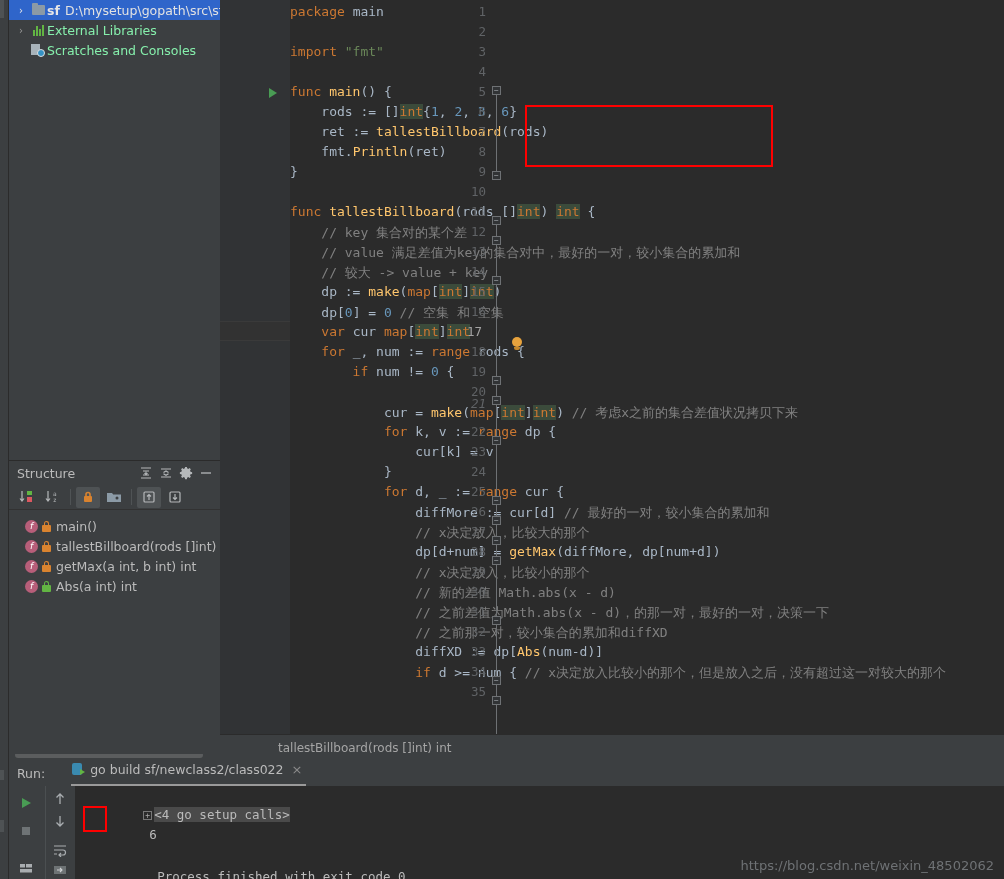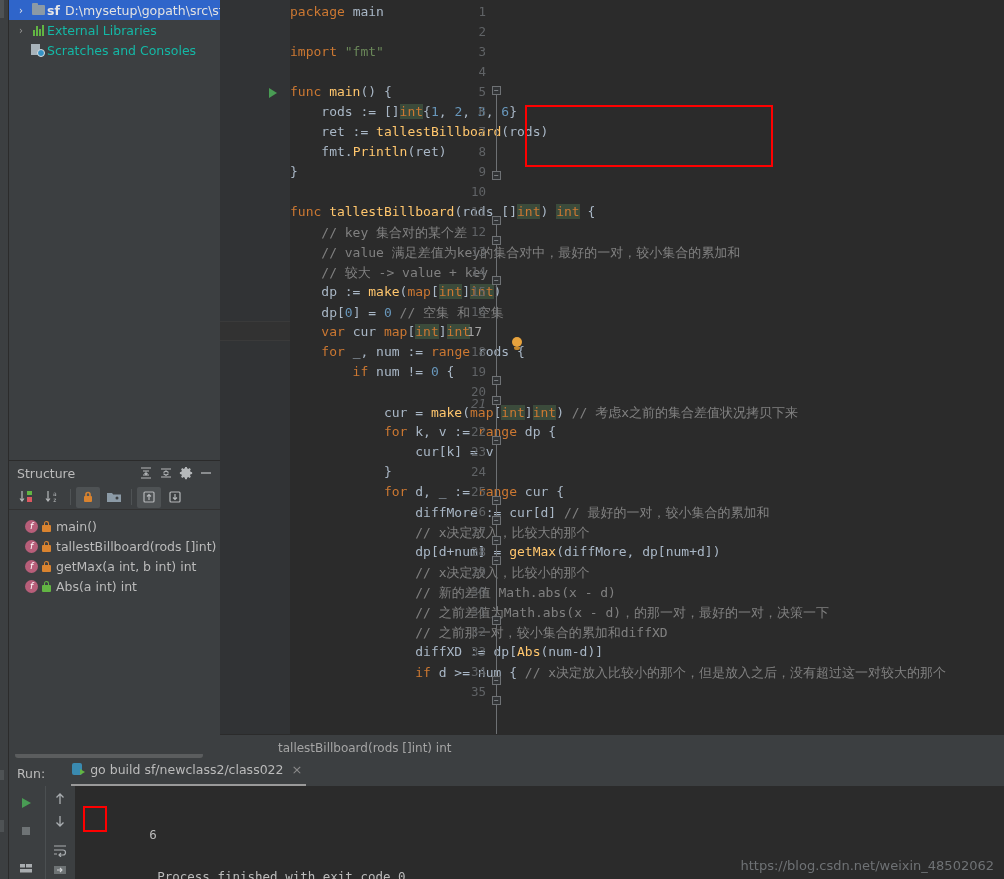--- a/index.html
+++ b/index.html
@@ -28,21 +28,21 @@
     display: flex; align-items: center; height: 20px; padding-left: 4px;
     white-space: nowrap; cursor: default;
   }
   .tree-row.selected { background: #2f65ca; }
   .tree-arrow {
     width: 16px; text-align: center; color: #9a9a9a; font-size: 10px;
     flex: 0 0 16px;
   }
   .tree-row.selected .tree-arrow { color: #e8e8e8; }
   .tree-icon { width: 18px; flex:0 0 18px; display:flex; align-items:center; justify-content:center; }
-  .tree-label { color: #14b8a6; }
+  .tree-label { color: #86efac; }
   .tree-bold { font-weight: bold; color: #e6e6e6; }
   .tree-path { color: #c3c3c3; margin-left: 5px; }
   .tree-row.selected .tree-path { color: #e2e2e2; }
 
   .folder-ic { width:13px; height:10px; background:#8b9aa6; border-radius:1px; position:relative; }
   .folder-ic:before { content:''; position:absolute; left:0; top:-2px; width:6px; height:3px; background:#8b9aa6; border-radius:1px 1px 0 0; }
   .libs-ic { display:flex; gap:1px; align-items:flex-end; height:11px; }
   .libs-ic i { display:block; width:2px; background:#62b543; }
   .scratch-ic { position:relative; width:14px; height:13px; }
   .scratch-ic .pg { position:absolute; left:0; top:0; width:9px; height:11px; background:#a8b3ba; }
@@ -526,20 +526,23 @@
       </span>
       <span class="rt-btn" style="margin-top:2px">
         <svg width="16" height="12" viewBox="0 0 16 12">
             <rect x="2" y="2" width="12" height="8" fill="#6e7375"></rect>
             <path d="M5 6h5M8 4l2 2-2 2" stroke="#cfd2d4" stroke-width="1.1" fill="none"></path>
           </svg>
       </span>
     </div>
 
     <div class="console">
+      <div class="console-line" style="top:6px;">
+        <span class="fold-plus">+</span><span class="setup-bg">&lt;4 go setup calls&gt;</span>
+      </div>
       <div class="console-line" style="top:26px; left:14px;">
         <span>6</span>
       </div>
       <div class="red-box" style="left:8px; top:20px; width:24px; height:26px;"></div>
       <div class="console-line" style="top:68px; left:22px;">
         <span>Process finished with exit code 0</span>
       </div>
       <div class="watermark">https://blog.csdn.net/weixin_48502062</div>
     </div>
   </div>

